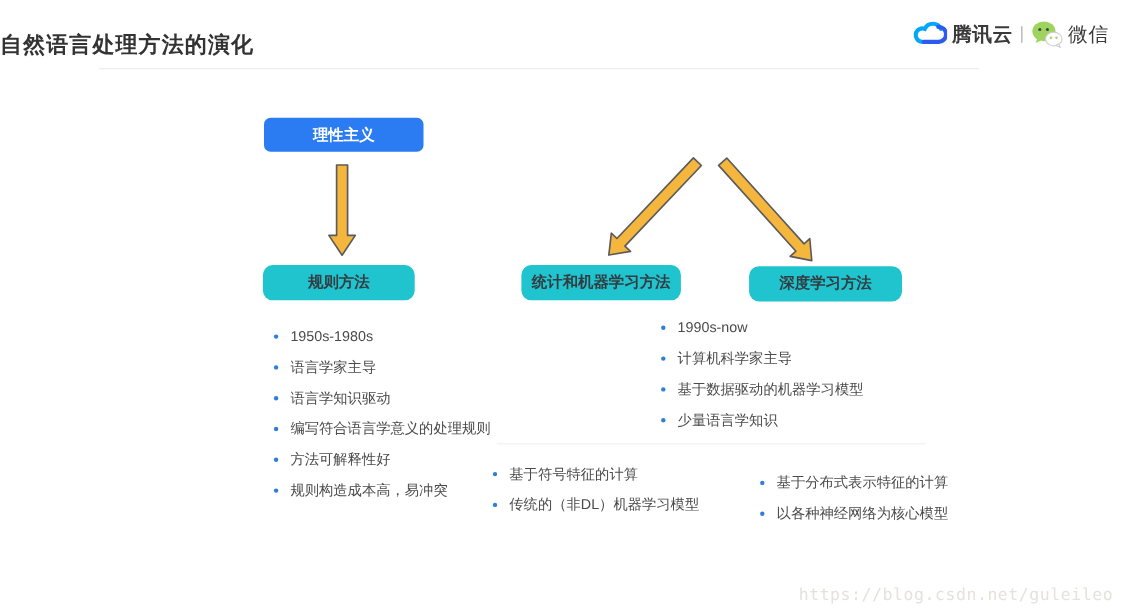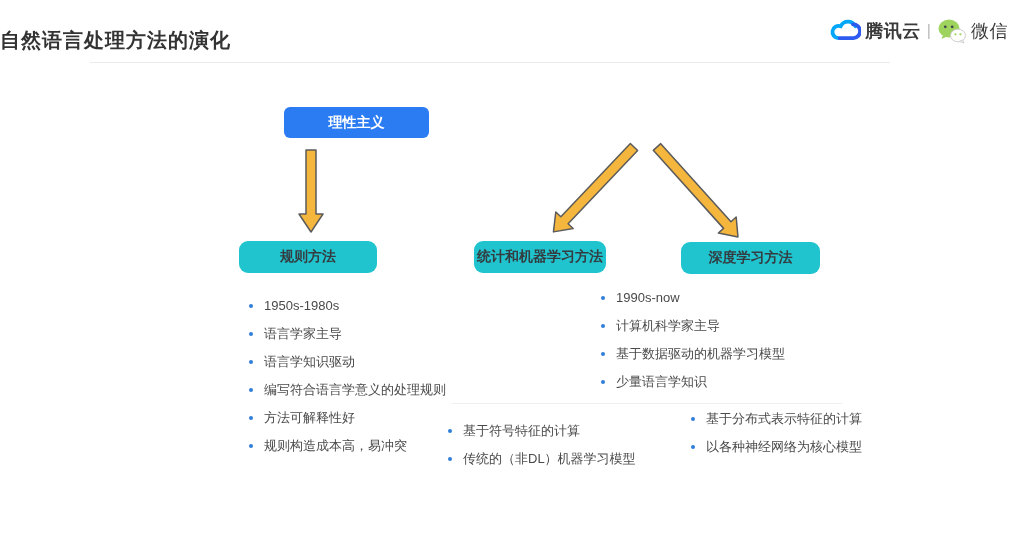--- a/index.html
+++ b/index.html
@@ -14,40 +14,40 @@
   }
   .header-line{position:absolute;left:90px;top:62px;width:800px;height:1px;background:#ebebeb;}
   .brand{position:absolute;right:16px;top:18px;display:flex;align-items:center;gap:4px;}
   .brand .tc-text{font-size:18px;font-weight:bold;color:#3a3a3a;letter-spacing:.5px;}
   .brand .sep{font-size:16px;color:#b9b9b9;margin:0 2px;font-weight:300;}
   .brand .wx-text{font-size:18px;color:#3a3a3a;letter-spacing:.5px;}
 
   
   .node{position:absolute;display:flex;align-items:center;justify-content:center;
         font-size:14px;border-radius:6px;}
-  .node.blue{background:#2B7BF3;color:#fff;font-weight:bold;height:31px;margin-left:44px;}
+  .node.blue{background:#2B7BF3;color:#fff;font-weight:bold;height:31px;}
   .node.teal{background:#1FC4CE;color:#343c41;font-weight:600;height:32px;border-radius:9px;text-align:right;}
   #node-rationalism{left:240px;top:107px;width:145px;}
   #node-empiricism{left:570px;top:106px;width:145px;}
   #node-rule{left:239px;top:241px;width:138px;}
-  #node-statml{left:474px;top:241px;width:132px;}
+  #node-statml{left:474px;top:241px;width:145px;}
   #node-deep{left:681px;top:242px;width:139px;}
 
   
   #arrows{position:absolute;left:0;top:0;width:1024px;height:557px;pointer-events:none;}
 
   
   ul.blist{position:absolute;list-style:none;margin:0;padding:0;font-size:13px;color:#4a4a4a;}
   ul.blist li{display:flex;align-items:center;margin-bottom:14px;line-height:14px;}
   ul.blist .blt{width:4px;height:4px;border-radius:2px;background:#2F7FD8;
                 margin-right:11px;flex:0 0 auto;}
   #list-rule{left:249px;top:299px;}
   #list-statml{left:601px;top:291px;}
   #list-stat-detail{left:448px;top:424px;}
-  #list-deep-detail{left:691px;top:412px;}
+  #list-deep-detail{left:691px;top:432px;}
 
   .mid-divider{position:absolute;left:452px;top:403px;width:390px;height:1px;background:#efefef;}
 
   .watermark{
     position:absolute;right:12px;top:531px;
     font-family:"DejaVu Sans Mono","Liberation Mono",monospace;
     font-size:15px;color:#e3e2dd;letter-spacing:.5px;
   }
 </style>
 </head>
@@ -158,14 +158,15 @@
       <li>
         <span class="blt"></span>
         <span class="txt">基于分布式表示特征的计算</span>
       </li>
       <li>
         <span class="blt"></span>
         <span class="txt">以各种神经网络为核心模型</span>
       </li>
     </ul>
 
+  <div class="watermark">https://blog.csdn.net/guleileo</div>
 
 </div>
 
 </body></html>

